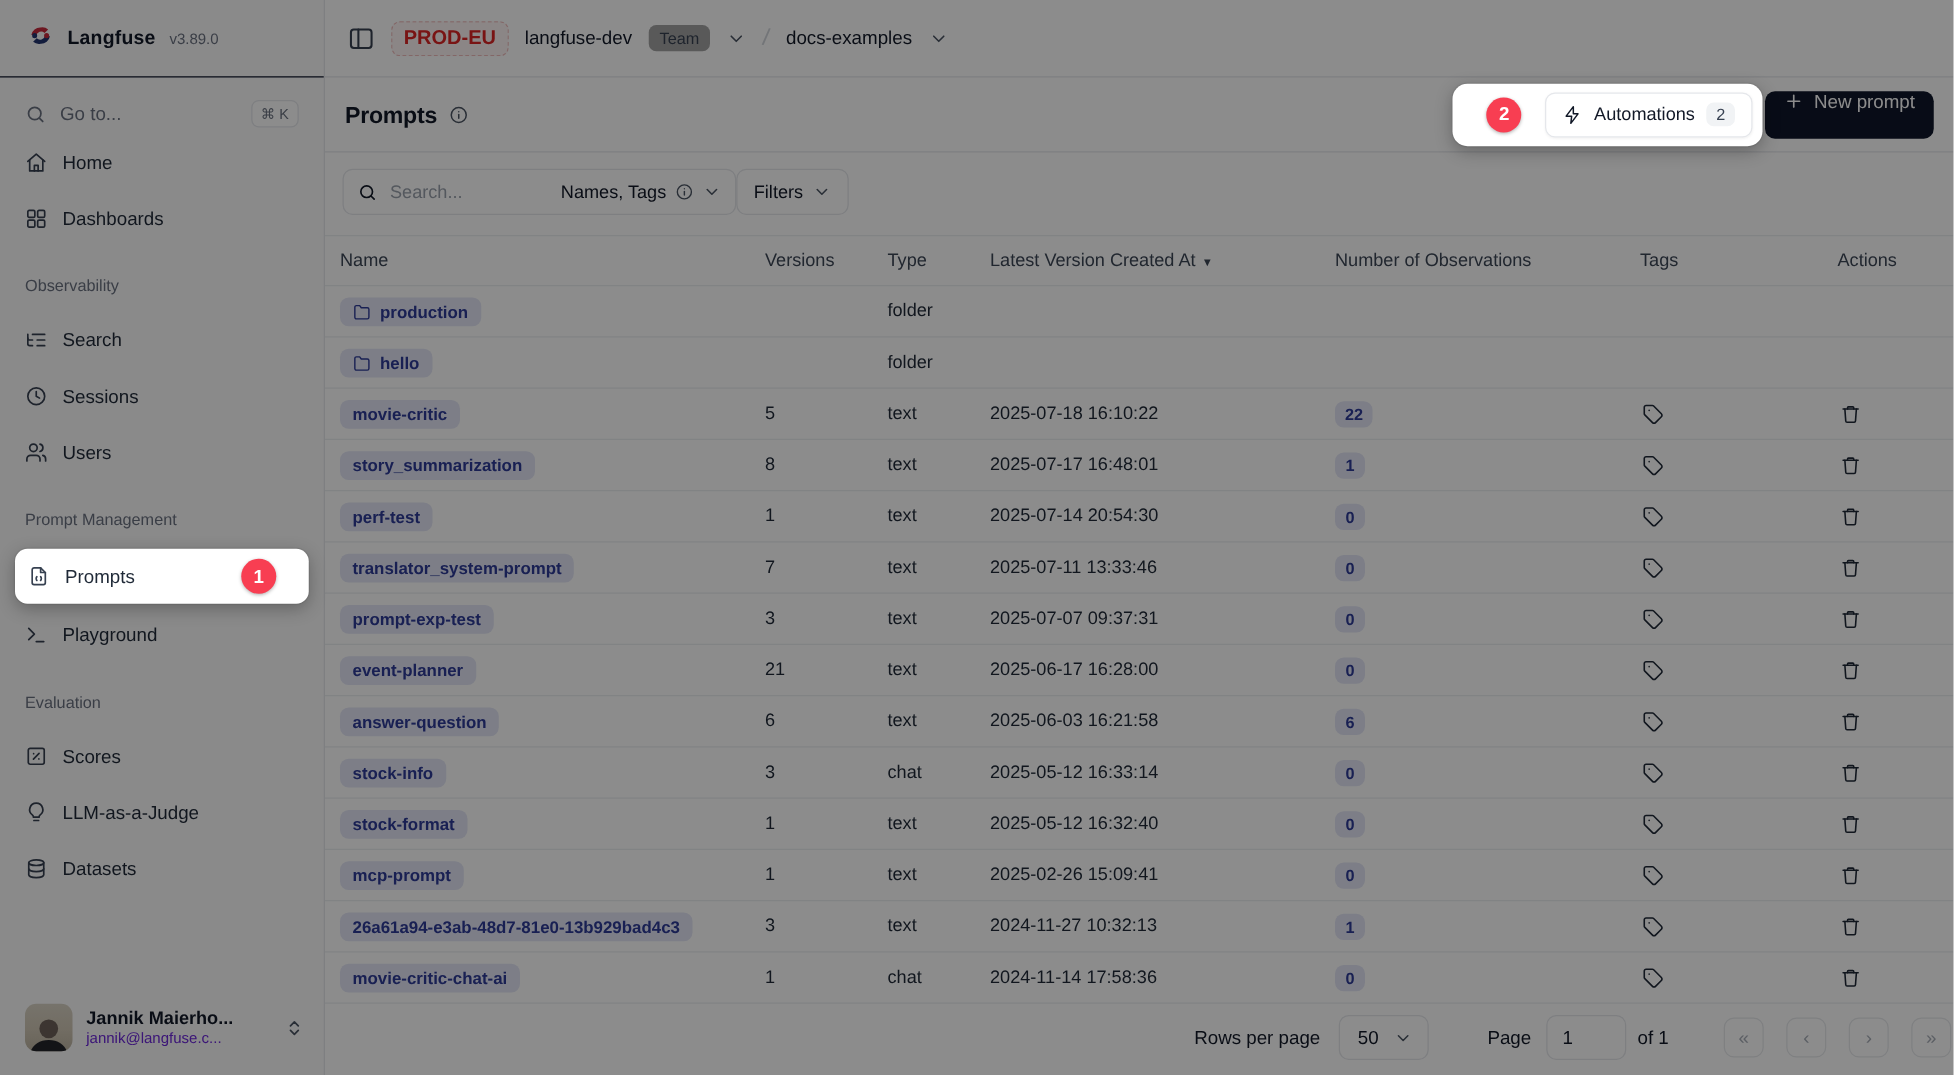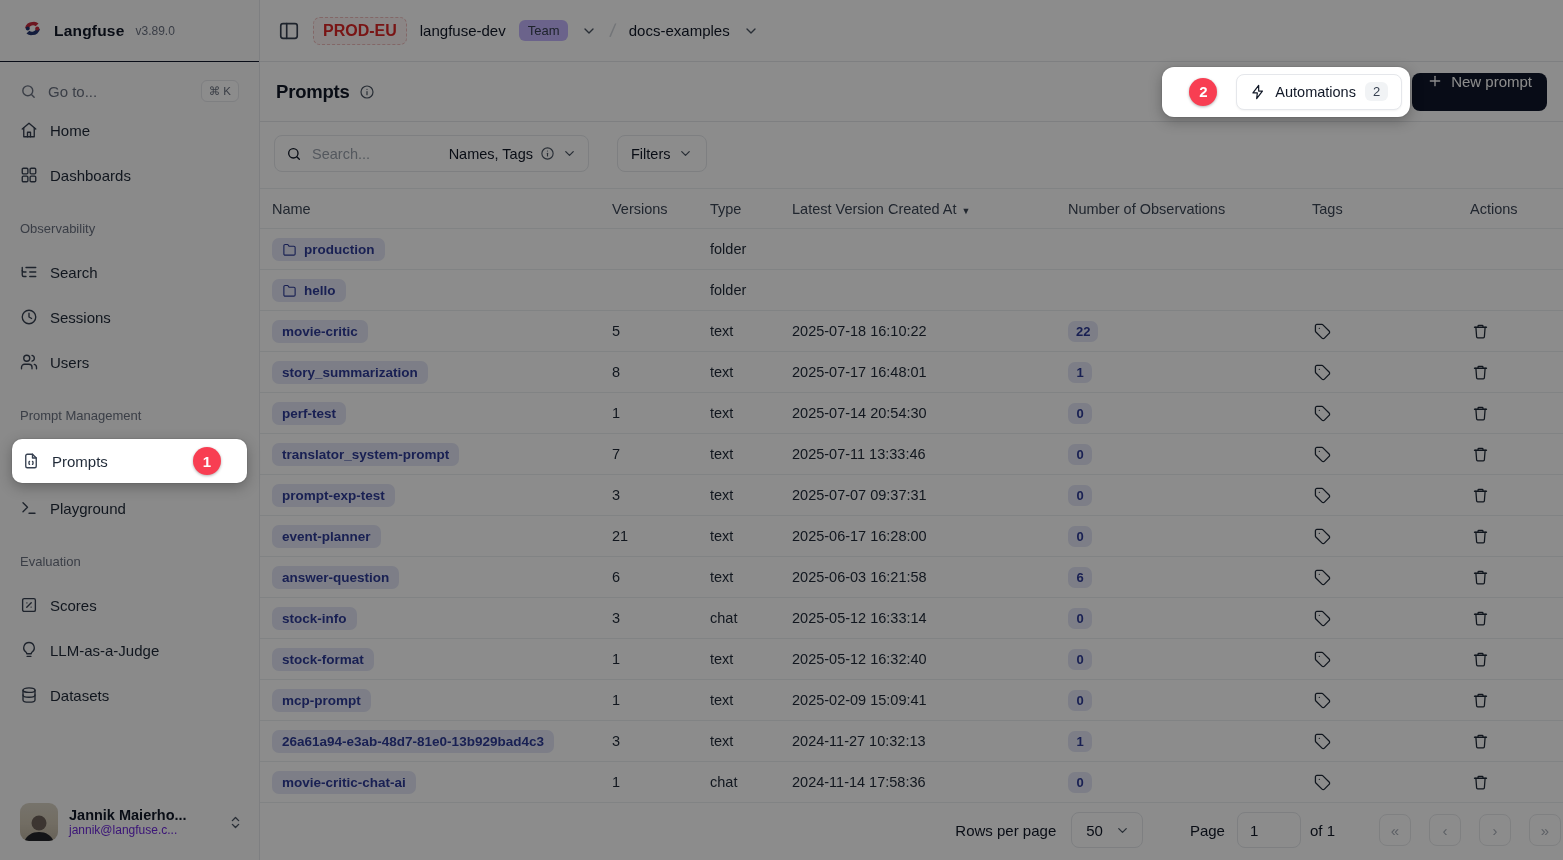--- a/index.html
+++ b/index.html
@@ -34,37 +34,37 @@
   .user-name { font-size:14.5px; font-weight:700; color:#111827; white-space:nowrap; }
   .user-email { font-size:12px; color:#6d28d9; white-space:nowrap; }
   .user-chevrons { margin-left:auto; color:#4b5563; }
 
   
   .main { position:absolute; left:260px; top:0; width:1303px; height:860px; }
   .topbar { height:62px; display:flex; align-items:center; gap:13px; padding:0 18px; border-bottom:1px solid #e5e7eb; }
   .panel-btn { color:#374151; display:flex; cursor:pointer; }
   .env-chip { font-size:16px; font-weight:700; color:#dc2626; background:#fdf4f4; border:1px dashed #eebcbc; border-radius:7px; padding:4px 9px; }
   .org-name, .project-name { font-size:15px; font-weight:500; color:#111827; }
-  .team-chip { font-size:13px; color:#374151; background:#c4b5fd; border-radius:6px; padding:3px 9px; }
+  .team-chip { font-size:13px; color:#374151; background:#a3a3a3; border-radius:6px; padding:3px 9px; }
   .crumb-chevron { color:#4b5563; display:flex; cursor:pointer; }
   .slash { color:#d1d5db; font-size:19px; font-weight:300; transform:rotate(8deg); }
 
   .page-header { height:60px; display:flex; align-items:center; padding:0 16px; border-bottom:1px solid #e5e7eb; }
   .page-title { font-size:18.5px; font-weight:700; color:#111827; letter-spacing:-.2px; }
   .title-info { color:#4b5563; margin-left:9px; display:flex; }
   .header-right { margin-left:auto; display:flex; align-items:center; gap:2px; }
   .spotlight-box { position:relative; z-index:50; display:flex; align-items:center; gap:19px; height:50px; padding:0 8px 0 27px;
       background:#fff; border-radius:12px; box-shadow:0 0 0 1px rgba(0,0,0,.05), 0 4px 14px rgba(0,0,0,.28); }
   .automations-btn { display:flex; align-items:center; gap:9px; height:36px; padding:0 13px; background:#fff; border:1px solid #e5e7eb;
       border-radius:8px; font-size:14.5px; font-weight:500; color:#111827; cursor:pointer; box-shadow:0 1px 2px rgba(0,0,0,.05); }
   .automations-count { background:#f1f3f5; border-radius:6px; padding:2px 8px; font-size:13px; color:#374151; }
   .new-prompt-btn { display:flex; align-items:flex-start; gap:8px; height:38px; padding:0 15px; background:#0f172a; color:#fff;
       border-radius:8px; font-size:15px; font-weight:500; cursor:pointer; border:none; }
 
-  .toolbar { display:flex; align-items:center; gap:28px; padding:13px 14px 16px; }
+  .toolbar { display:flex; align-items:center; padding:13px 14px 16px; }
   .search-box { display:flex; align-items:center; gap:10px; width:315px; height:37px; border:1px solid #e5e7eb; border-radius:8px; padding:0 11px; background:#fff; }
   .search-box input { border:none; outline:none; flex:1 1 auto; min-width:0; font-size:14.5px; color:#111827; font-family:inherit; background:transparent; }
   .search-box input::placeholder { color:#9aa1ac; }
   .search-scope { display:flex; align-items:center; gap:7px; font-size:14.5px; font-weight:500; color:#111827; cursor:pointer; flex:none; }
   .search-scope .sc-ic { color:#4b5563; display:flex; }
   .filters-btn { display:flex; align-items:center; gap:8px; height:37px; padding:0 13px; border:1px solid #e5e7eb; border-radius:8px;
       background:#fff; font-size:14.5px; font-weight:500; color:#111827; cursor:pointer; }
 
   
   .t-row { display:grid; grid-template-columns:340px 98px 82px 276px 244px 158px 1fr; align-items:center;
@@ -626,21 +626,21 @@
                 </svg>
               </button>
             </div>
           </div>
           <div class="t-row">
             <div class="cell-left"><span class="pill">
                 <span>mcp-prompt</span>
               </span></div>
             <div class="cell-left">1</div>
             <div class="cell-left">text</div>
-            <div class="cell-left">2025-02-09 15:09:41</div>
+            <div class="cell-left">2025-02-26 15:09:41</div>
             <div class="cell-left"><span class="obs-pill">0</span></div>
             <div class="cell-left">
               <button class="icon-btn">
                 <svg class="ic" width="17" height="17" viewBox="0 0 24 24" fill="none" stroke="currentColor" stroke-width="1.8" stroke-linecap="round" stroke-linejoin="round">
                   <path d="M12.6 2.6A2 2 0 0 0 11.2 2H4a2 2 0 0 0-2 2v7.2a2 2 0 0 0 .6 1.4l8.7 8.7a2.4 2.4 0 0 0 3.4 0l6.6-6.6a2.4 2.4 0 0 0 0-3.4z"></path>
                   <path d="M7.5 7.5h.01"></path>
                 </svg>
               </button>
             </div>
             <div class="cell-left">

